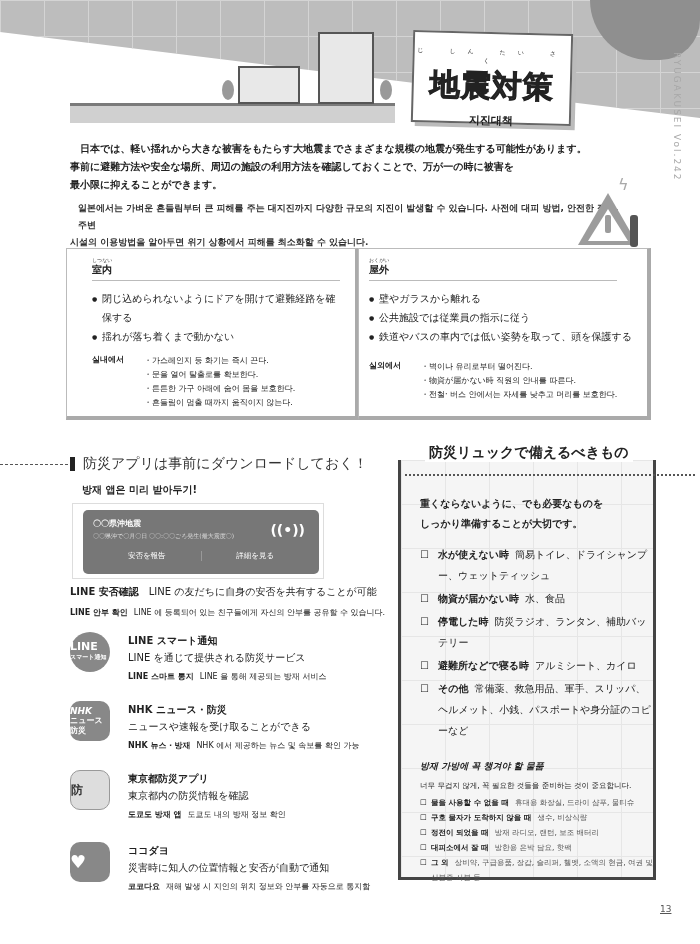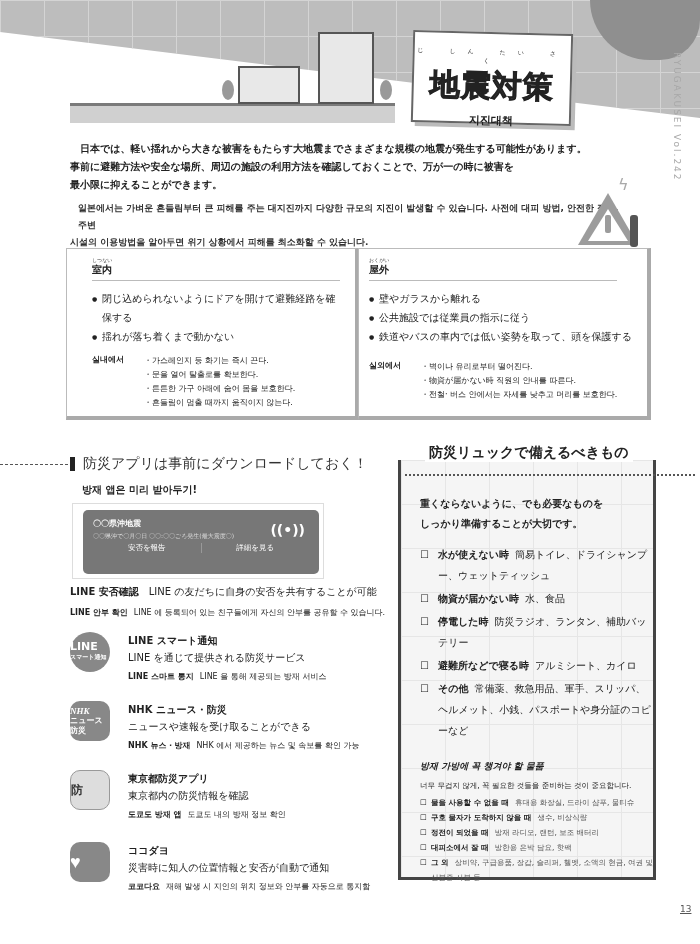--- a/index.html
+++ b/index.html
@@ -44,30 +44,30 @@
   .apps-head { position: absolute; left: 0; top: 455px; width: 395px; display:flex; align-items:center; }
   .apps-dash { width: 68px; border-top: 1px dashed #555; margin-right: 2px; }
   .apps-bar { width: 5px; height: 14px; background: #222; margin-right: 8px; }
   .apps-title { font-size: 14px; color: #333; }
   .apps-sub { position:absolute; left: 82px; top: 483px; font-size: 10px; font-weight: bold; }
   .alert-wrap { position:absolute; left: 72px; top: 503px; width: 252px; height: 76px; border: 1px solid #ddd; }
   .alert { position:absolute; left: 10px; top: 6px; width: 236px; height: 64px; background:#777; border-radius: 5px; color:#fff; padding: 8px 10px; }
   .alert-t { font-size: 8px; font-weight: bold; }
   .alert-s { font-size: 6px; color:#ddd; margin-top: 3px; }
   .alert-sig { position:absolute; right: 14px; top: 12px; font-size: 14px; font-weight: bold; }
-  .alert-btns { display:flex; margin-top: 2px; font-size: 7.5px; }
+  .alert-btns { display:flex; margin-top: 10px; font-size: 7.5px; }
   .alert-btns span { flex: 1; text-align:center; }
   .alert-btns span:first-child { border-right: 1px solid #999; }
   .line-row { position:absolute; left: 70px; top: 585px; width: 330px; }
   .line-jp { font-size: 10px; } .line-jp b { margin-right: 10px; }
   .line-kr { font-size: 8px; margin-top: 8px; } .line-kr b { margin-right: 6px; }
   .app { position: absolute; left: 70px; width: 330px; height: 62px; }
   .app-icon { position:absolute; left:0; top:4px; width: 40px; height: 40px; background: #888; color:#fff; text-align:left; font-weight:bold; display:flex; flex-direction:column; justify-content:center; font-size: 9px; line-height: 10px; }
   .app-icon.circle { border-radius: 50%; }
-  .app-icon.rnd { border-radius: 10px; font-family: Liberation Serif, serif; }
+  .app-icon.rnd { border-radius: 10px; }
   .app-icon.light { background:#ddd; color:#333; border:1px solid #999; }
   .app-text { position:absolute; left: 58px; top: 0; }
   .app-name { font-size: 10px; font-weight: bold; margin-top: 6px; }
   .app-desc { font-size: 10px; margin-top: 3px; }
   .app-kr { font-size: 8px; margin-top: 6px; } .app-kr b { margin-right: 6px; }
   .ruck { position:absolute; left: 398px; top: 460px; width: 258px; height: 420px; border: 3px solid #444; border-top:none; background: #f5f5f5;
     background-image: linear-gradient(#e6e6e6 1px, transparent 1px), linear-gradient(90deg, #e6e6e6 1px, transparent 1px); background-size: 44px 44px; }
   .ruck-title { position:absolute; left: 425px; top: 444px; font-size: 14px; font-weight: bold; background:#fff; padding: 0 4px; }
   .ruck-dots { position:absolute; left: 405px; top: 474px; width: 290px; border-top: 2px dotted #555; }
   .ruck-body { position:absolute; left: 420px; top: 494px; width: 232px; }
@@ -75,21 +75,21 @@
   .ck { font-size: 10px; line-height: 21px; margin-top: 2px; padding-left: 18px; position:relative; }
   .ck::before { content: "☐"; position:absolute; left:0; }
   .ck b { margin-right: 6px; }
   .ck.first { margin-top: 10px; }
   .kr-ruck { position:absolute; left: 420px; top: 760px; width: 236px; font-size: 7.5px; }
   .kr-ruck-h { font-size: 9px; font-weight: bold; font-style: italic; margin-bottom: 8px; }
   .kr-ruck-lead { margin-bottom: 4px; }
   .kr-ck { line-height: 15px; padding-left: 11px; position: relative; color:#555; }
   .kr-ck::before { content:"☐"; position:absolute; left:0; color:#222; }
   .kr-ck b { color:#222; margin-right: 6px; }
-  .pg { position:absolute; left: 680px; top: 904px; font-size: 9px; color: #555; text-decoration: underline; }
+  .pg { position:absolute; left: 660px; top: 904px; font-size: 9px; color: #555; text-decoration: underline; }
 </style>
 </head>
 <body>
 
 <div class="hero">
   <div class="hero-bg"></div>
   <div class="blob"></div>
   <div class="ground"></div>
   <div class="tree" style="left:222px;top:80px;"></div>
   <div class="house h1"></div>

